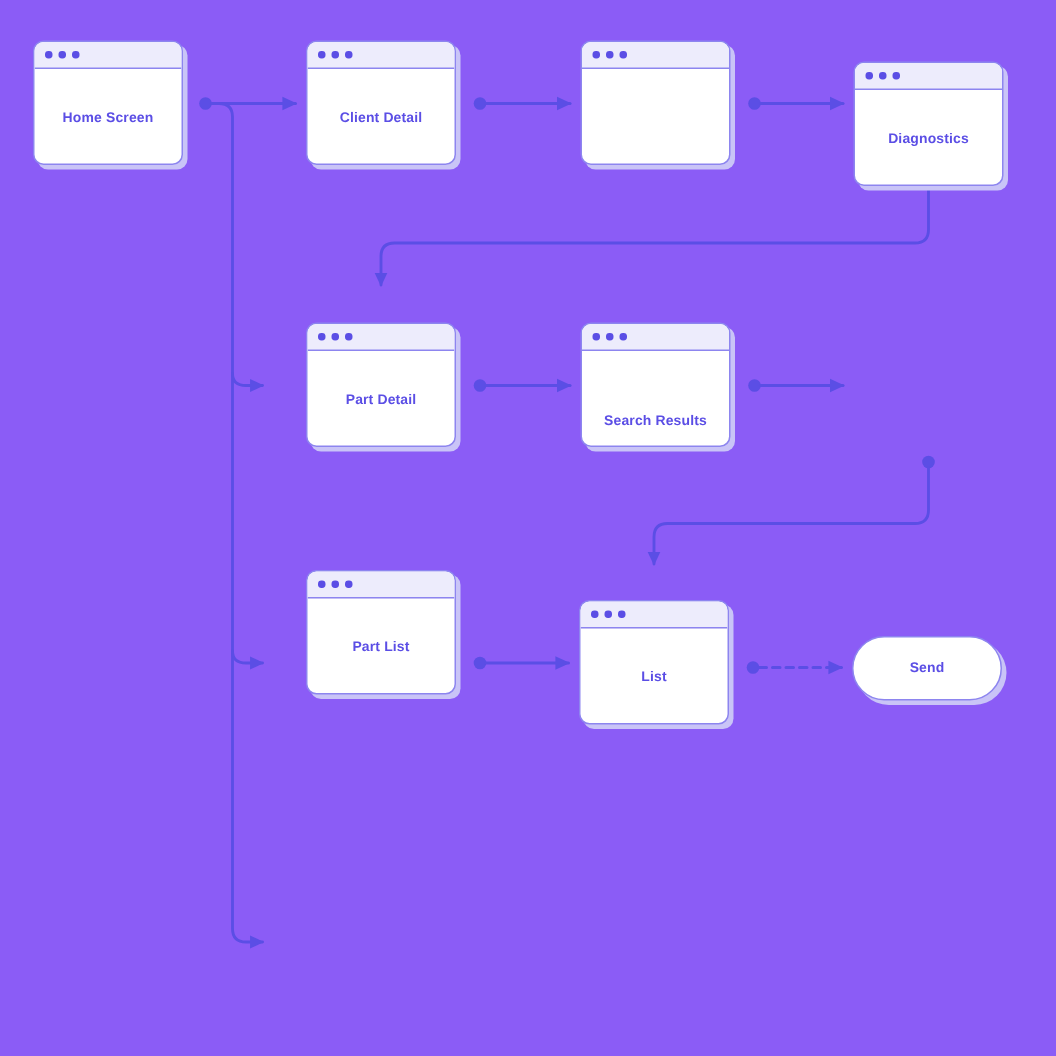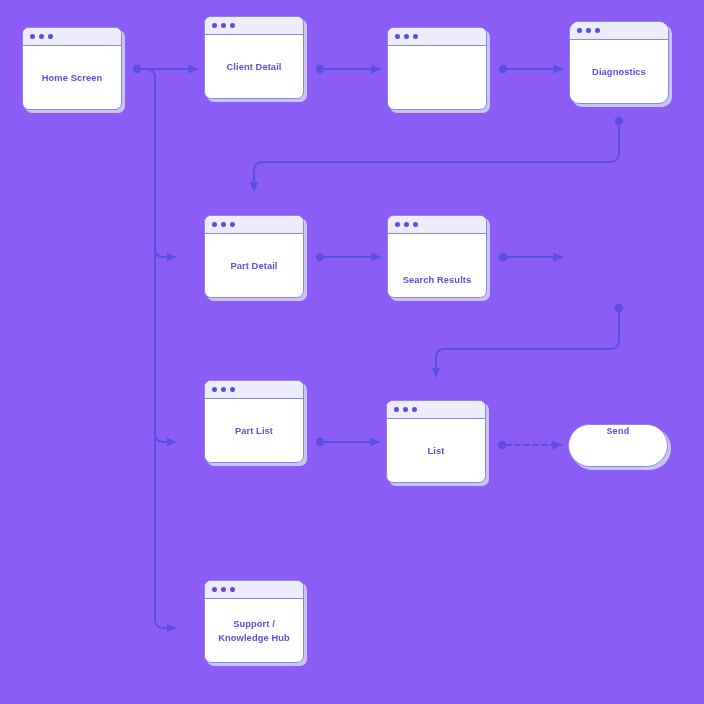--- a/index.html
+++ b/index.html
@@ -80,22 +80,22 @@
   .pill {
     position: absolute;
     box-sizing: border-box;
     width: 100px;
     height: 43px;
     border: 1.6px solid #8d85ef;
     border-radius: 22px;
     background: #ffffff;
     box-shadow: 3px 3px 0 0 #c9c4f7;
     display: flex;
+    align-items: center;
     justify-content: center;
-    font-family: Liberation Mono, monospace;
   }
   .pill .node-label { font-weight: bold; }
 </style>
 </head>
 <body>
 
 <div id="canvas">
 
   <svg id="edge-layer" viewBox="0 0 704 704" width="704" height="704" xmlns="http://www.w3.org/2000/svg">
     <defs>
@@ -166,40 +166,40 @@
     <div class="titlebar">
       <span class="dot"></span>
       <span class="dot"></span>
       <span class="dot"></span>
     </div>
     <div class="node-body">
       <span class="node-label">Home Screen</span>
     </div>
   </div>
 
-  <div class="node" style="left:204px; top:16px;">
+  <div class="node" style="left:204px; top:27px;">
     <div class="titlebar">
       <span class="dot"></span>
       <span class="dot"></span>
       <span class="dot"></span>
     </div>
     <div class="node-body">
       <span class="node-label">Client Detail</span>
     </div>
   </div>
 
   <div class="node" style="left:387px; top:27px;">
     <div class="titlebar">
       <span class="dot"></span>
       <span class="dot"></span>
       <span class="dot"></span>
     </div>
   </div>
 
-  <div class="node" style="left:569px; top:21px;border-radius:10px;">
+  <div class="node" style="left:569px; top:41px;">
     <div class="titlebar">
       <span class="dot"></span>
       <span class="dot"></span>
       <span class="dot"></span>
     </div>
     <div class="node-body">
       <span class="node-label">Diagnostics</span>
     </div>
   </div>
 
@@ -245,25 +245,14 @@
     </div>
     <div class="node-body">
       <span class="node-label">List</span>
     </div>
   </div>
 
   <div class="pill" style="left:568px; top:424px;">
     <span class="node-label">Send</span>
   </div>
 
-  <div class="node" style="left:204px; top:580px;">
-    <div class="titlebar">
-      <span class="dot"></span>
-      <span class="dot"></span>
-      <span class="dot"></span>
-    </div>
-    <div class="node-body">
-      <span class="node-label">Support /
-Knowledge Hub</span>
-    </div>
-  </div>
 
 </div>
 
 </body></html>

